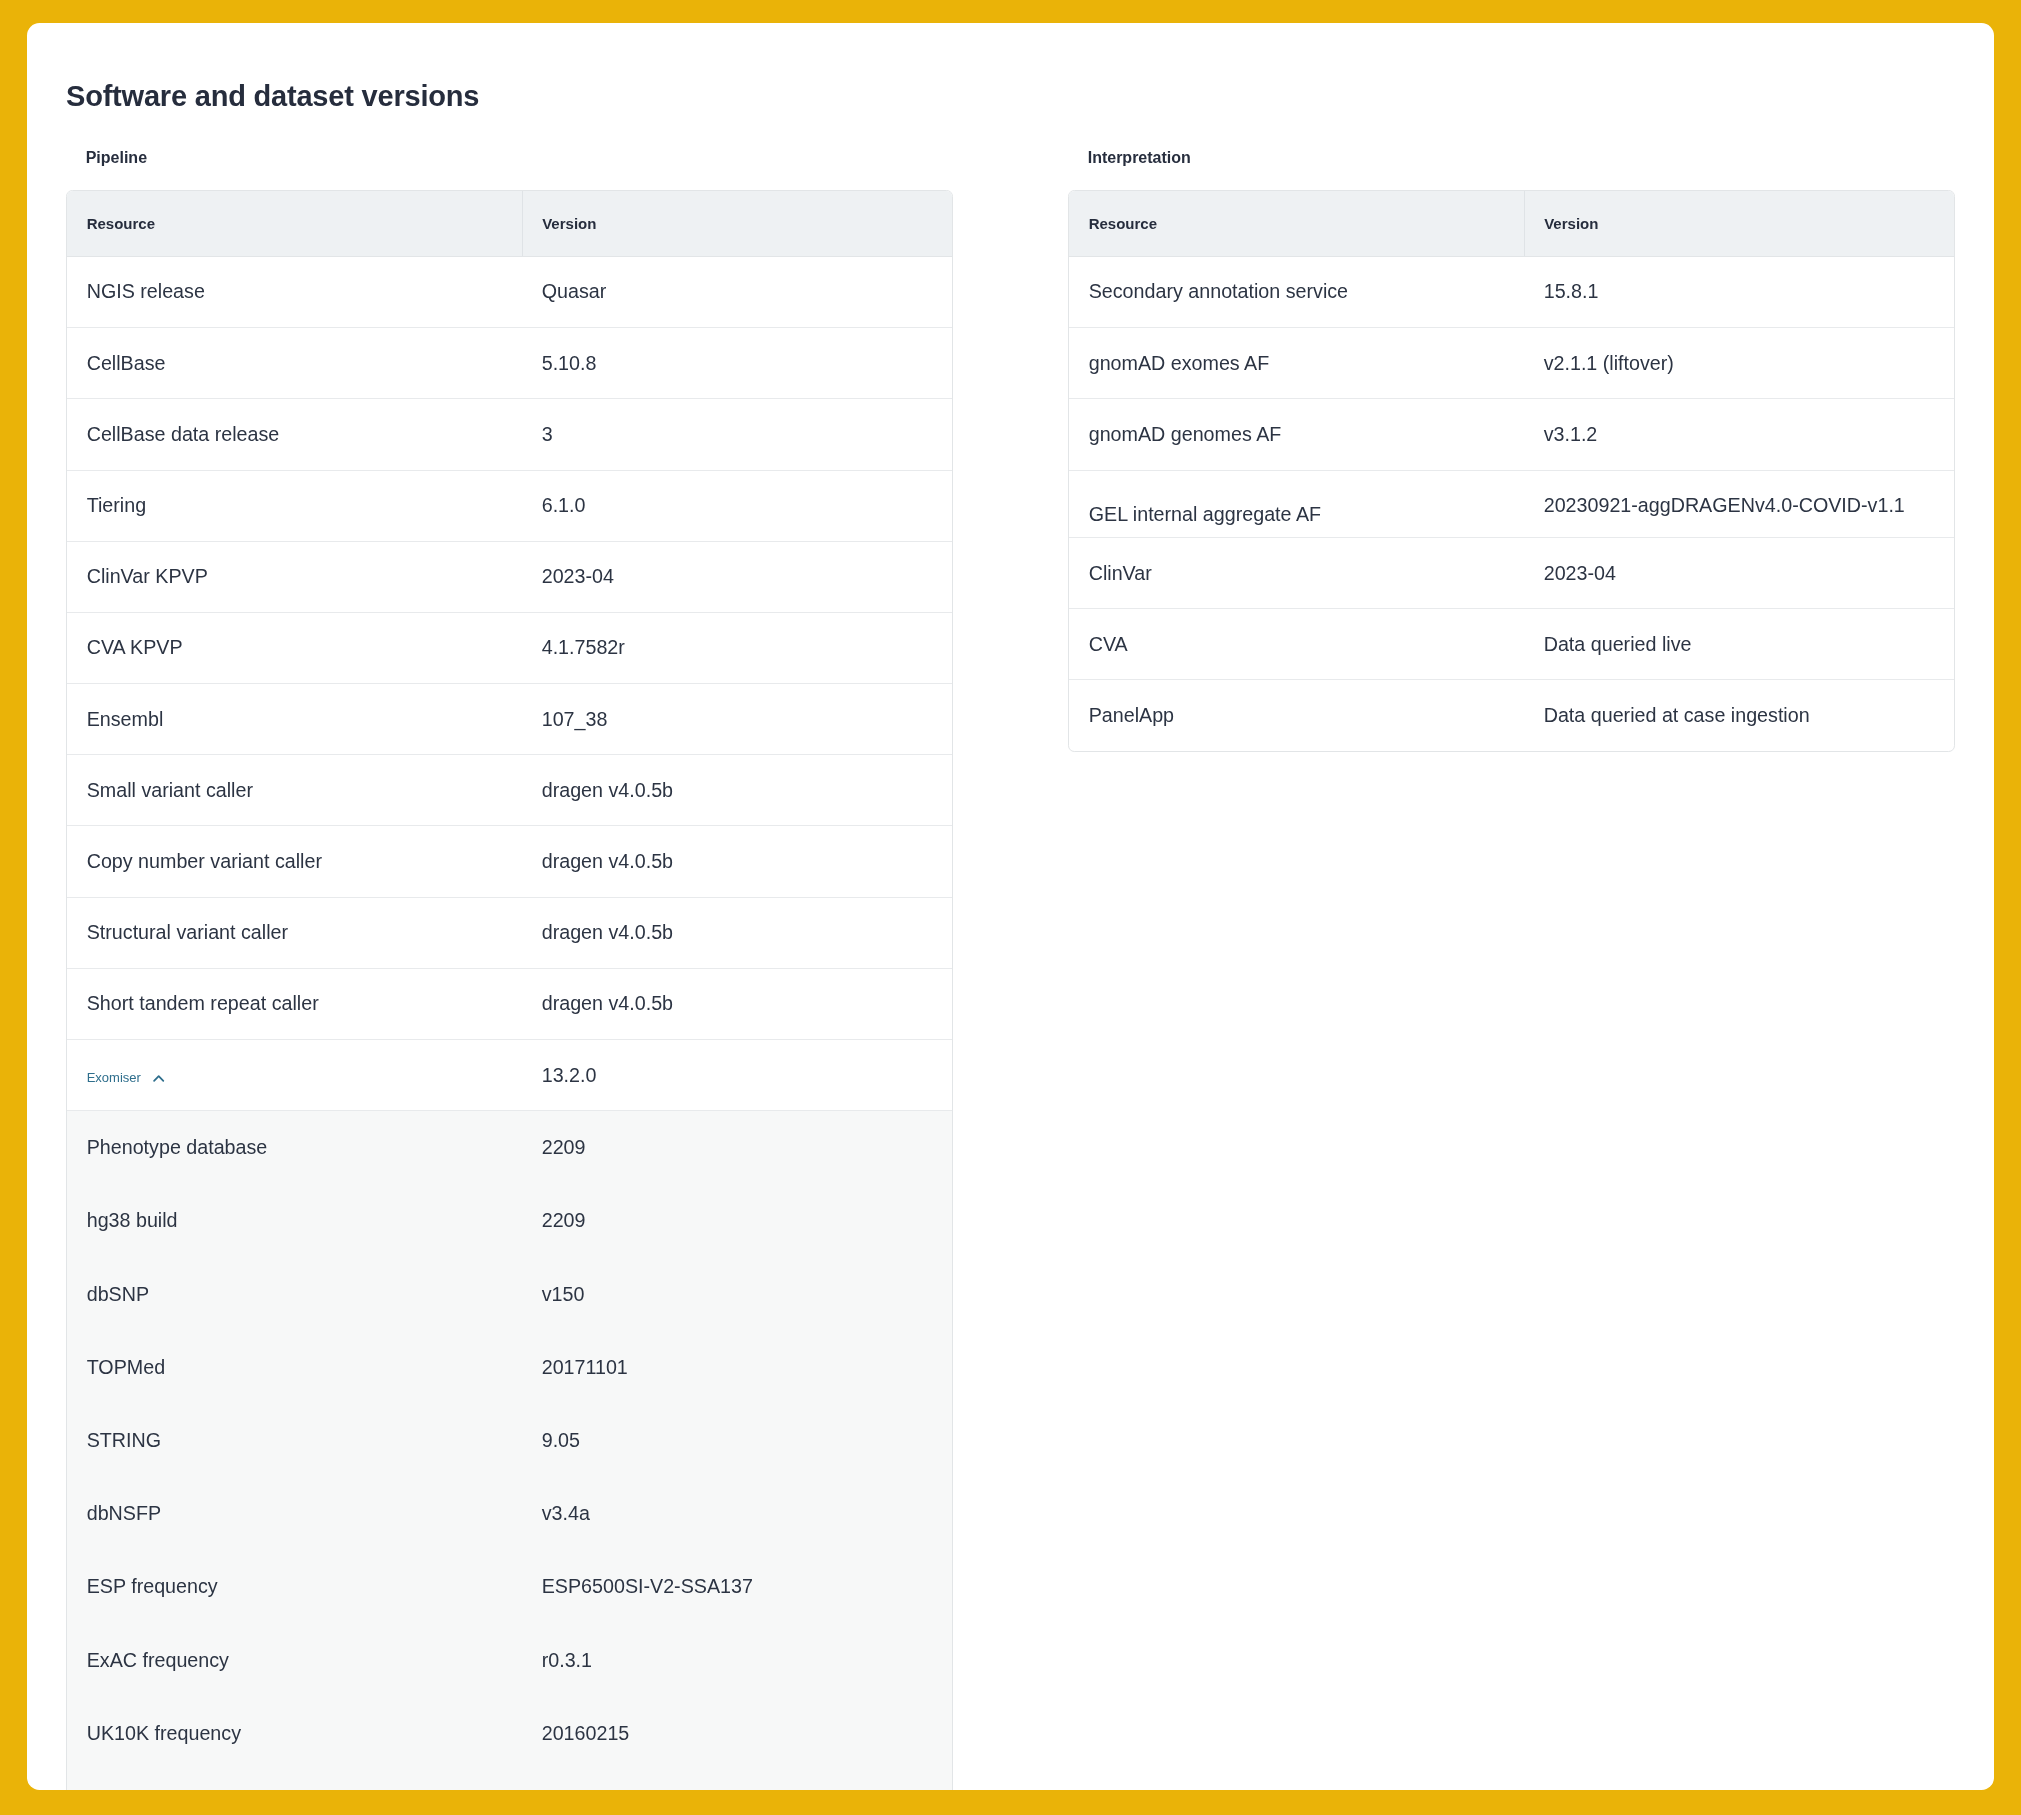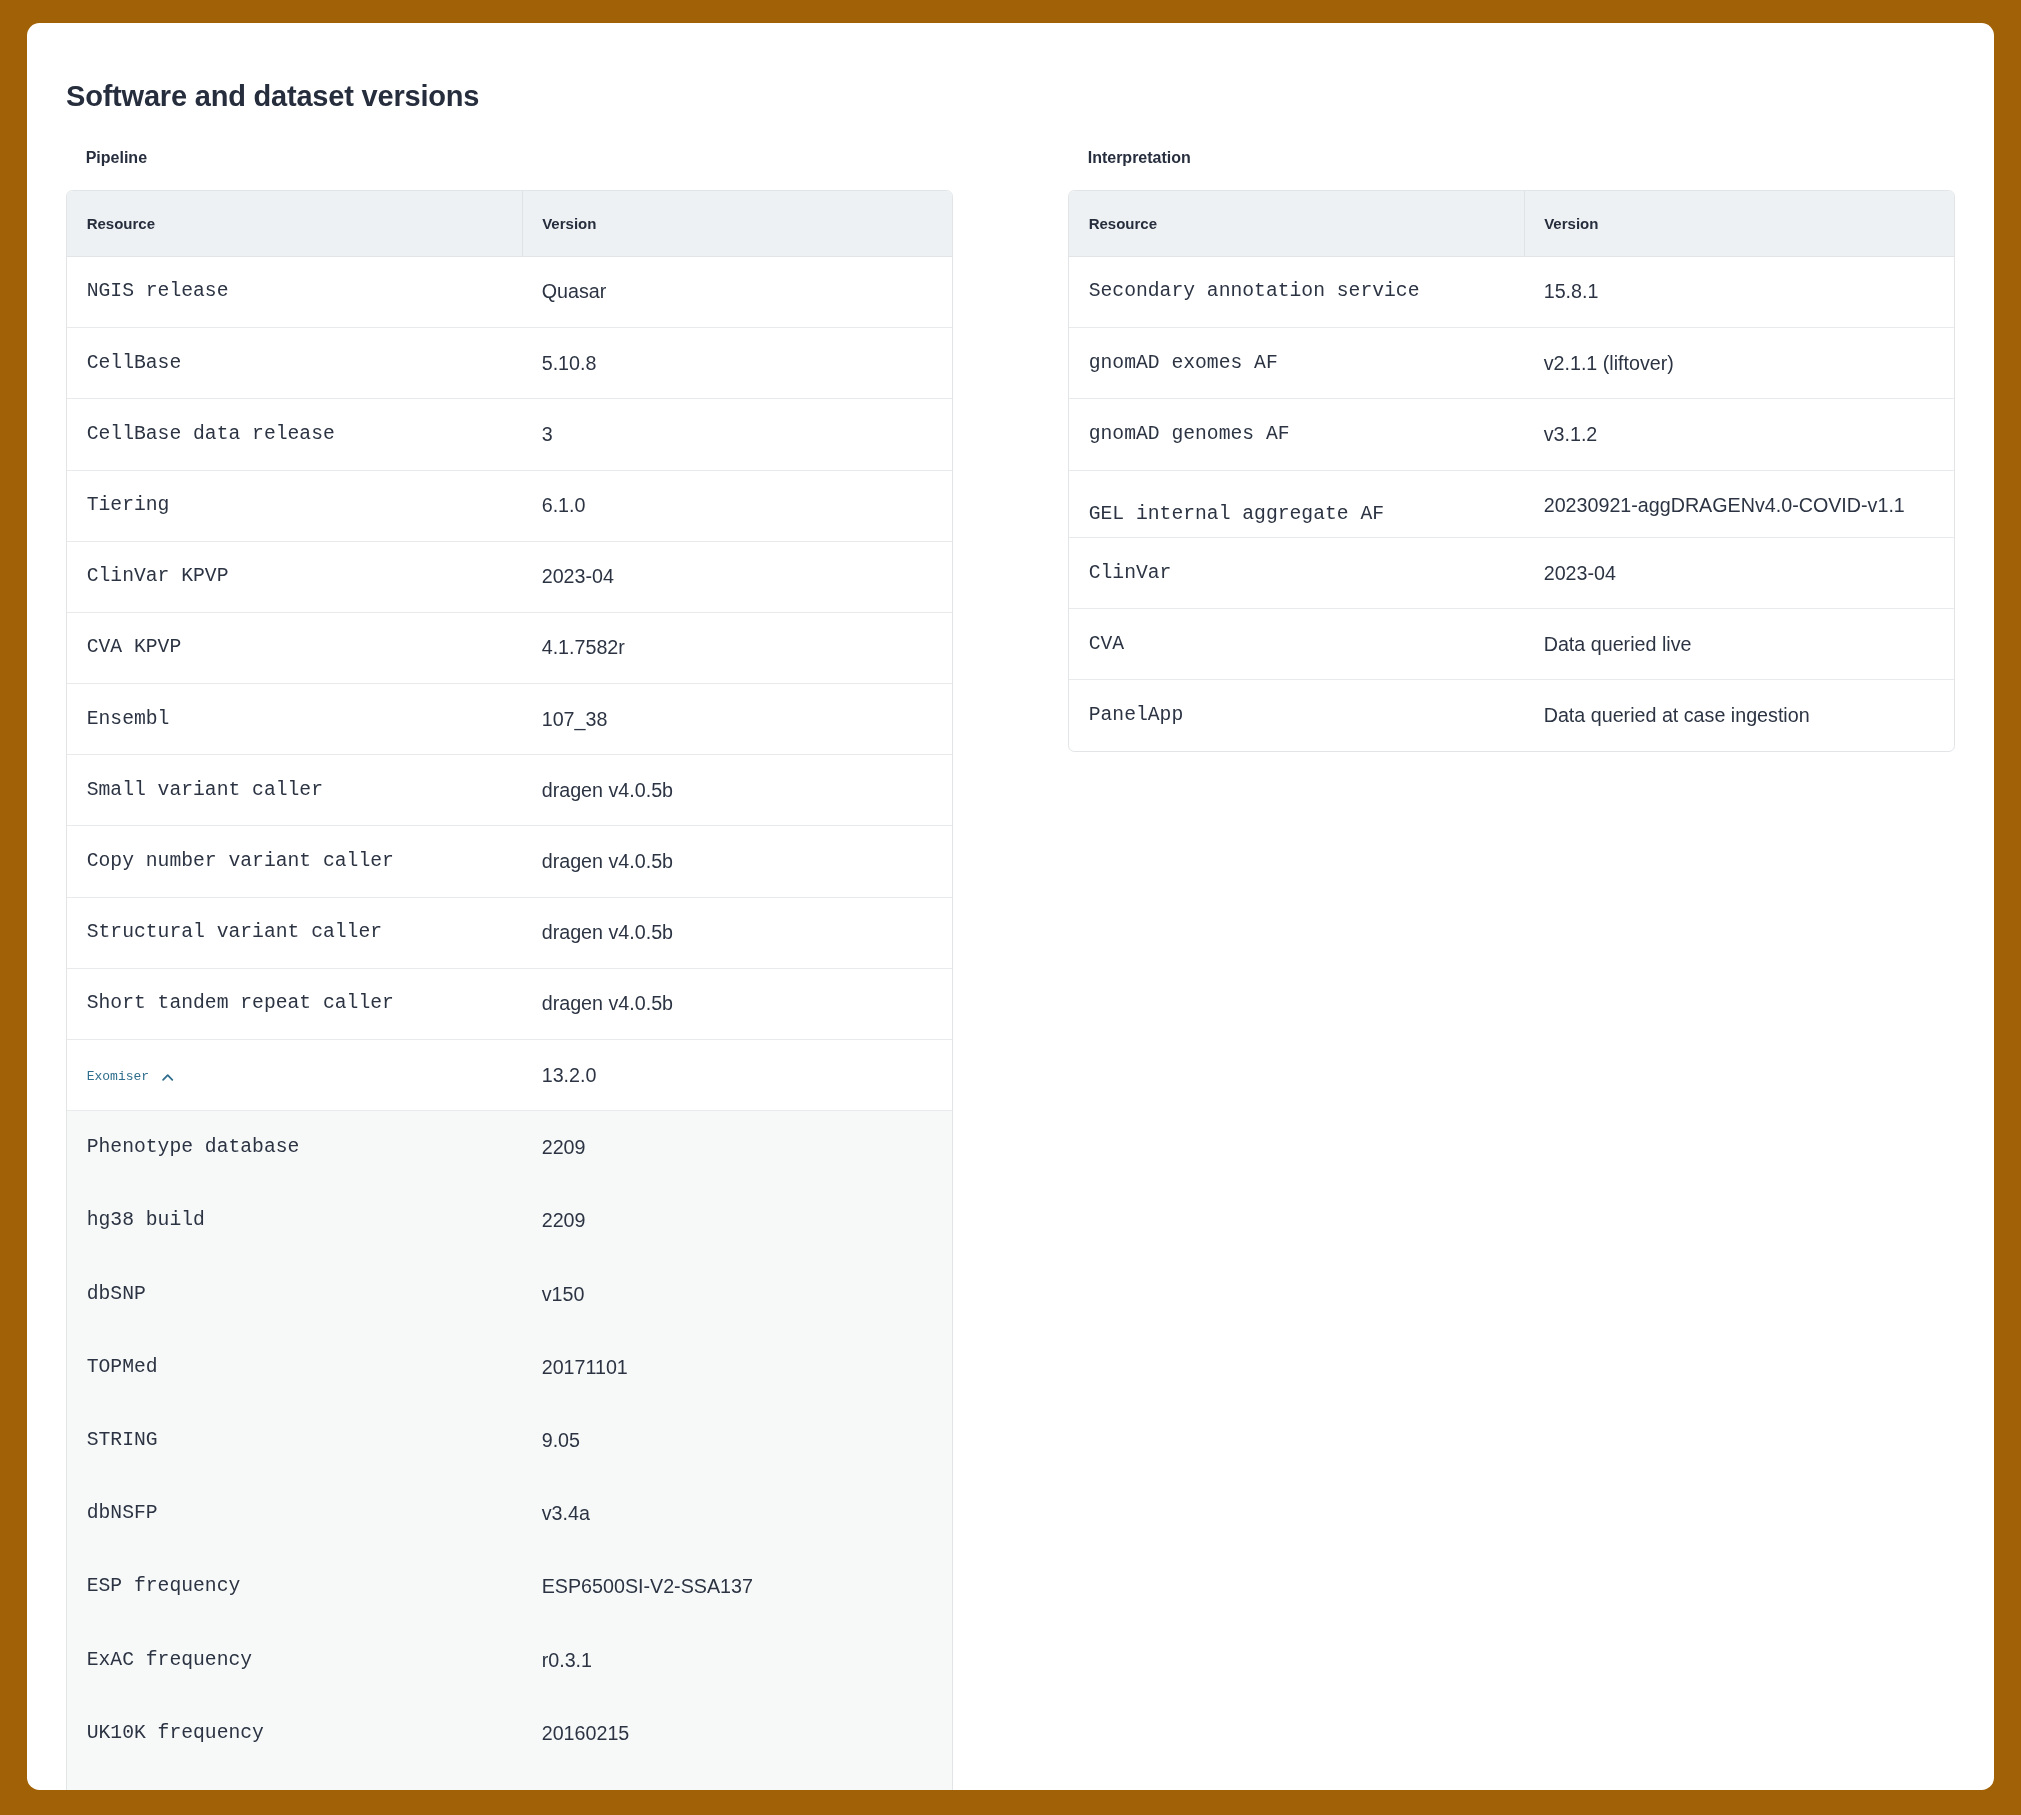--- a/index.html
+++ b/index.html
@@ -10,21 +10,21 @@
     width: 2021px;
     height: 1815px;
     background: #eef2f3;
     font-family: "Liberation Sans", sans-serif;
     -webkit-font-smoothing: antialiased;
   }
 
   .page {
     width: 2021px;
     height: 1815px;
-    background: #a16207;
+    background: #eab308;
     padding: 23px 27px 25px 27px;
   }
 
   .card {
     background: #ffffff;
     border-radius: 12.5px;
     width: 100%;
     height: 100%;
     padding: 56px 0 0 0;
     overflow: hidden;
@@ -95,21 +95,21 @@
     font-size: 19.7px;
     color: #2c3443;
     padding: 21.5px 0 21.5px 19.7px;
     border-bottom: 0.9px solid #e8eaec;
     vertical-align: middle;
     line-height: 1.38;
   }
 
   table.vtable tr:last-child td { border-bottom: none; }
 
-  td.cell-resource { width: 455px; font-family: Liberation Mono, monospace; }
+  td.cell-resource { width: 455px; }
 
   
   tr.row-expandable td { border-bottom: 0.9px solid #e8eaec; }
   .expand-link {
     color: #2e6e8c;
     font-size: 13px;
     display: inline-flex;
     align-items: center;
     gap: 11.6px;
     cursor: pointer;

